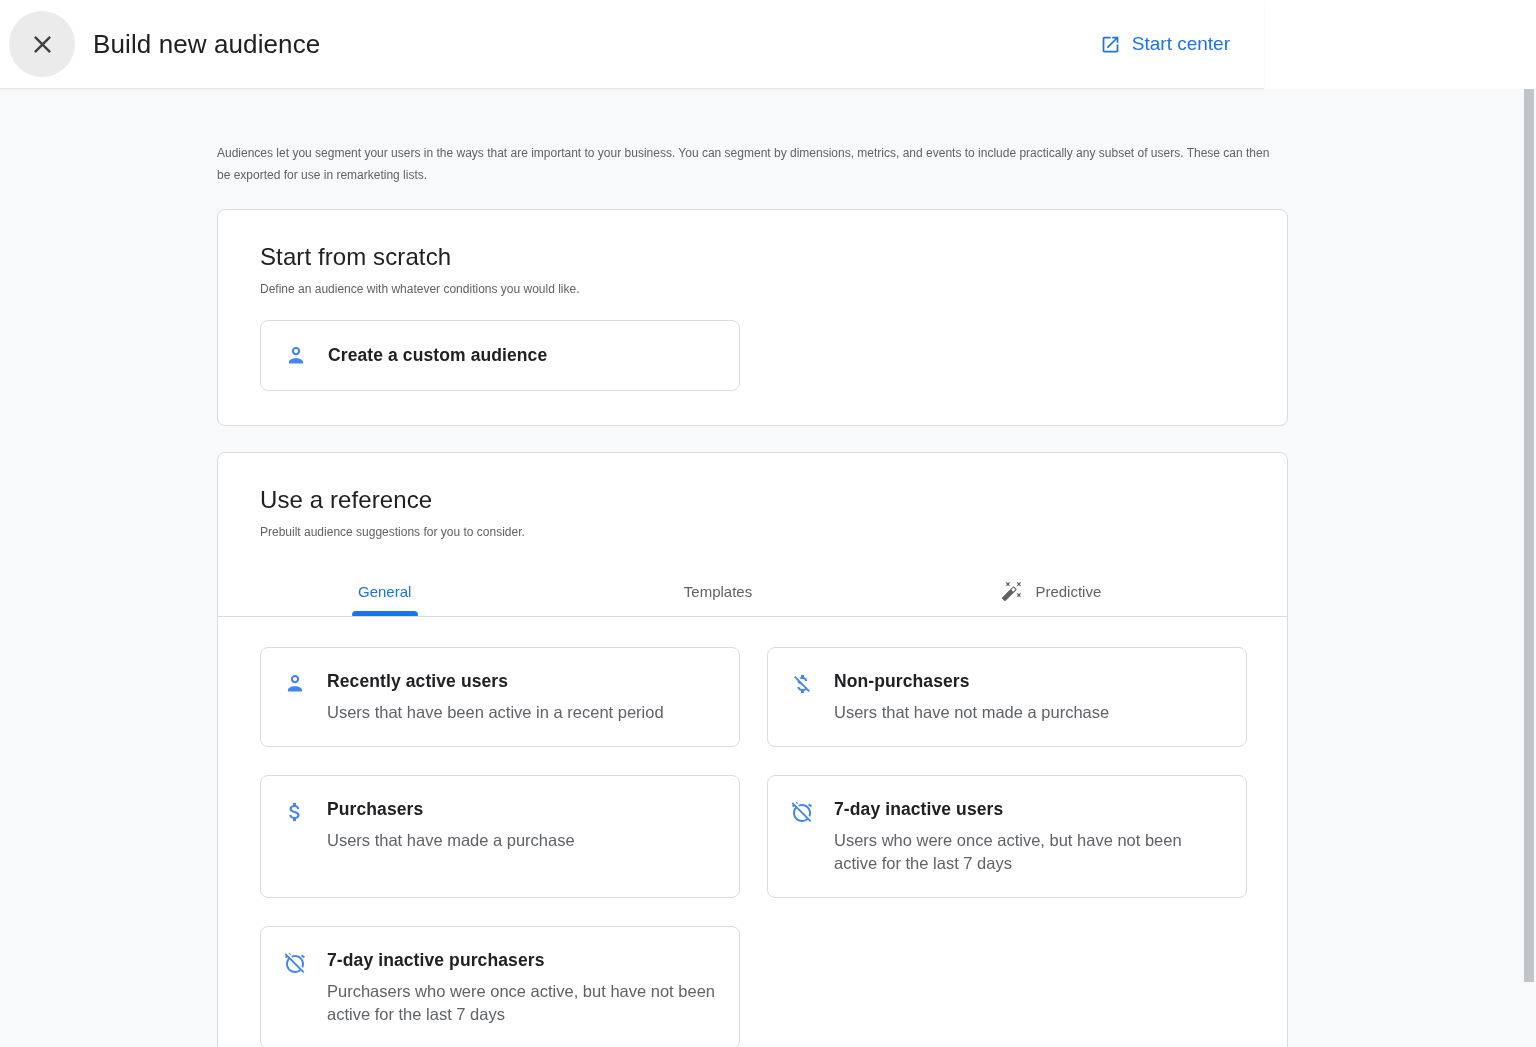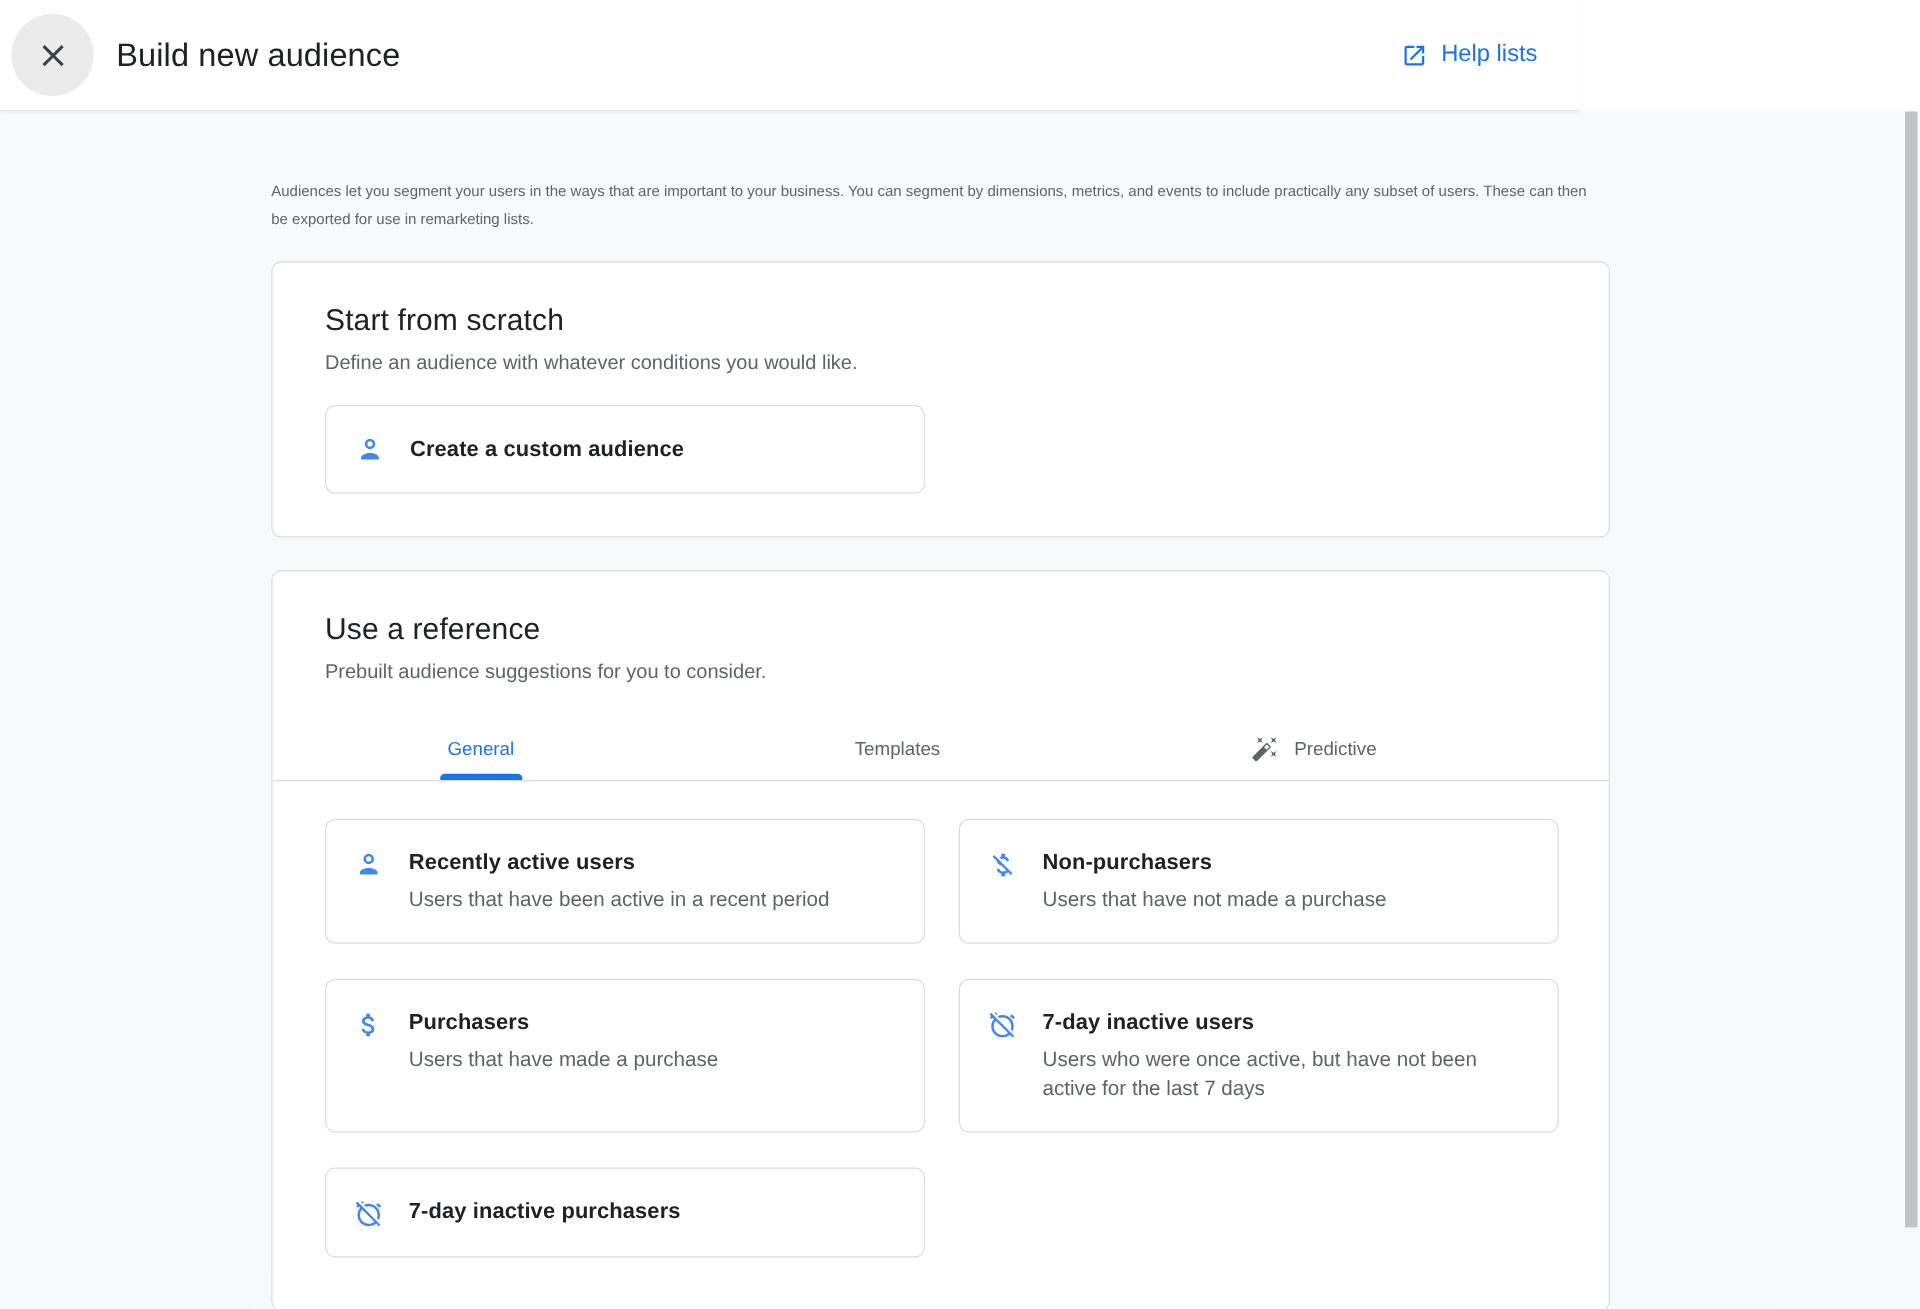--- a/index.html
+++ b/index.html
@@ -52,21 +52,21 @@
   .container{width:1071px;margin-left:217px;}
   .intro{
     margin-top:53px;max-width:1068px;
     font-size:12px;line-height:22px;color:var(--text-secondary);
   }
   .panel{
     background:#fff;border:1px solid var(--border);border-radius:8px;
   }
   .panel-scratch{margin-top:23px;padding:33px 42px 34px 42px;}
   .panel-title{font-size:24px;font-weight:400;color:var(--text-primary);letter-spacing:0.1px;}
-  .panel-sub{margin-top:11px;font-size:16px;color:var(--text-secondary);}
+  .panel-sub{margin-top:11px;font-size:12px;color:var(--text-secondary);}
   .custom-audience-btn{
     margin-top:24px;width:480px;height:71px;
     background:#fff;border:1px solid var(--border);border-radius:8px;
     display:flex;align-items:center;gap:20px;padding-left:23px;
     cursor:pointer;font-family:inherit;
   }
   .custom-audience-btn .icon{color:var(--icon-blue);display:flex;}
   .custom-audience-btn .icon svg{width:24px;height:24px;}
   .custom-audience-btn .btn-label{font-size:17.5px;font-weight:700;color:var(--text-primary);letter-spacing:0.1px;}
   
@@ -122,21 +122,21 @@
         </svg>
       </span>
   </button>
   <div class="header-title">Build new audience</div>
   <a class="help-link">
     <span style="display:flex;">
         <svg viewBox="0 0 24 24" fill="currentColor">
           <path d="M19 19H5V5h7V3H5c-1.11 0-2 .9-2 2v14c0 1.1.89 2 2 2h14c1.1 0 2-.9 2-2v-7h-2v7zM14 3v2h3.59l-9.83 9.83 1.41 1.41L19 6.41V10h2V3h-7z"></path>
         </svg>
       </span>
-    <span>Help lists</span>
+    <span>Start center</span>
   </a>
 </header>
 
 <main class="content">
   <div class="container">
     <p class="intro">Audiences let you segment your users in the ways that are important to your business. You can segment by dimensions, metrics, and events to include practically any subset of users. These can then be exported for use in remarketing lists.</p>
 
     <section class="panel panel-scratch">
       <h2 class="panel-title">Start from scratch</h2>
       <p class="panel-sub">Define an audience with whatever conditions you would like.</p>
@@ -222,20 +222,21 @@
             </div>
           </div>
           <div class="sugg-card">
             <span class="icon">
               <svg viewBox="0 0 24 24" fill="currentColor">
                 <path d="M12 6c3.87 0 7 3.13 7 7 0 .84-.16 1.65-.43 2.4l1.52 1.52c.58-1.19.91-2.51.91-3.92 0-4.97-4.03-9-9-9-1.41 0-2.73.33-3.92.91L9.6 6.43C10.35 6.16 11.16 6 12 6zm10-.28-2.75-2.3-1.29 1.53 2.75 2.31L22 5.72zM2.92 2.29 1.65 3.57 2.98 4.9l-1.11.93 1.42 1.42 1.11-.94.8.8C3.83 8.69 3 10.75 3 13c0 4.97 4.02 9 9 9 2.25 0 4.31-.83 5.89-2.2l2.2 2.2 1.27-1.27L3.89 3.27l-.97-.98zm13.55 16.1C15.26 19.39 13.7 20 12 20c-3.87 0-7-3.13-7-7 0-1.7.61-3.26 1.61-4.47l9.86 9.86zM8.02 3.28 6.6 1.86l-.86.71 1.42 1.42.86-.71z"></path>
               </svg>
             </span>
             <div>
               <div class="sugg-title">7-day inactive purchasers</div>
+              <div class="sugg-desc">Purchasers who were once active, but have not been active for the last 7 days</div>
             </div>
           </div>
         </div>
     </section>
   </div>
   <div class="scrollbar">
     <div class="scrollbar-thumb"></div>
   </div>
 </main>
 

